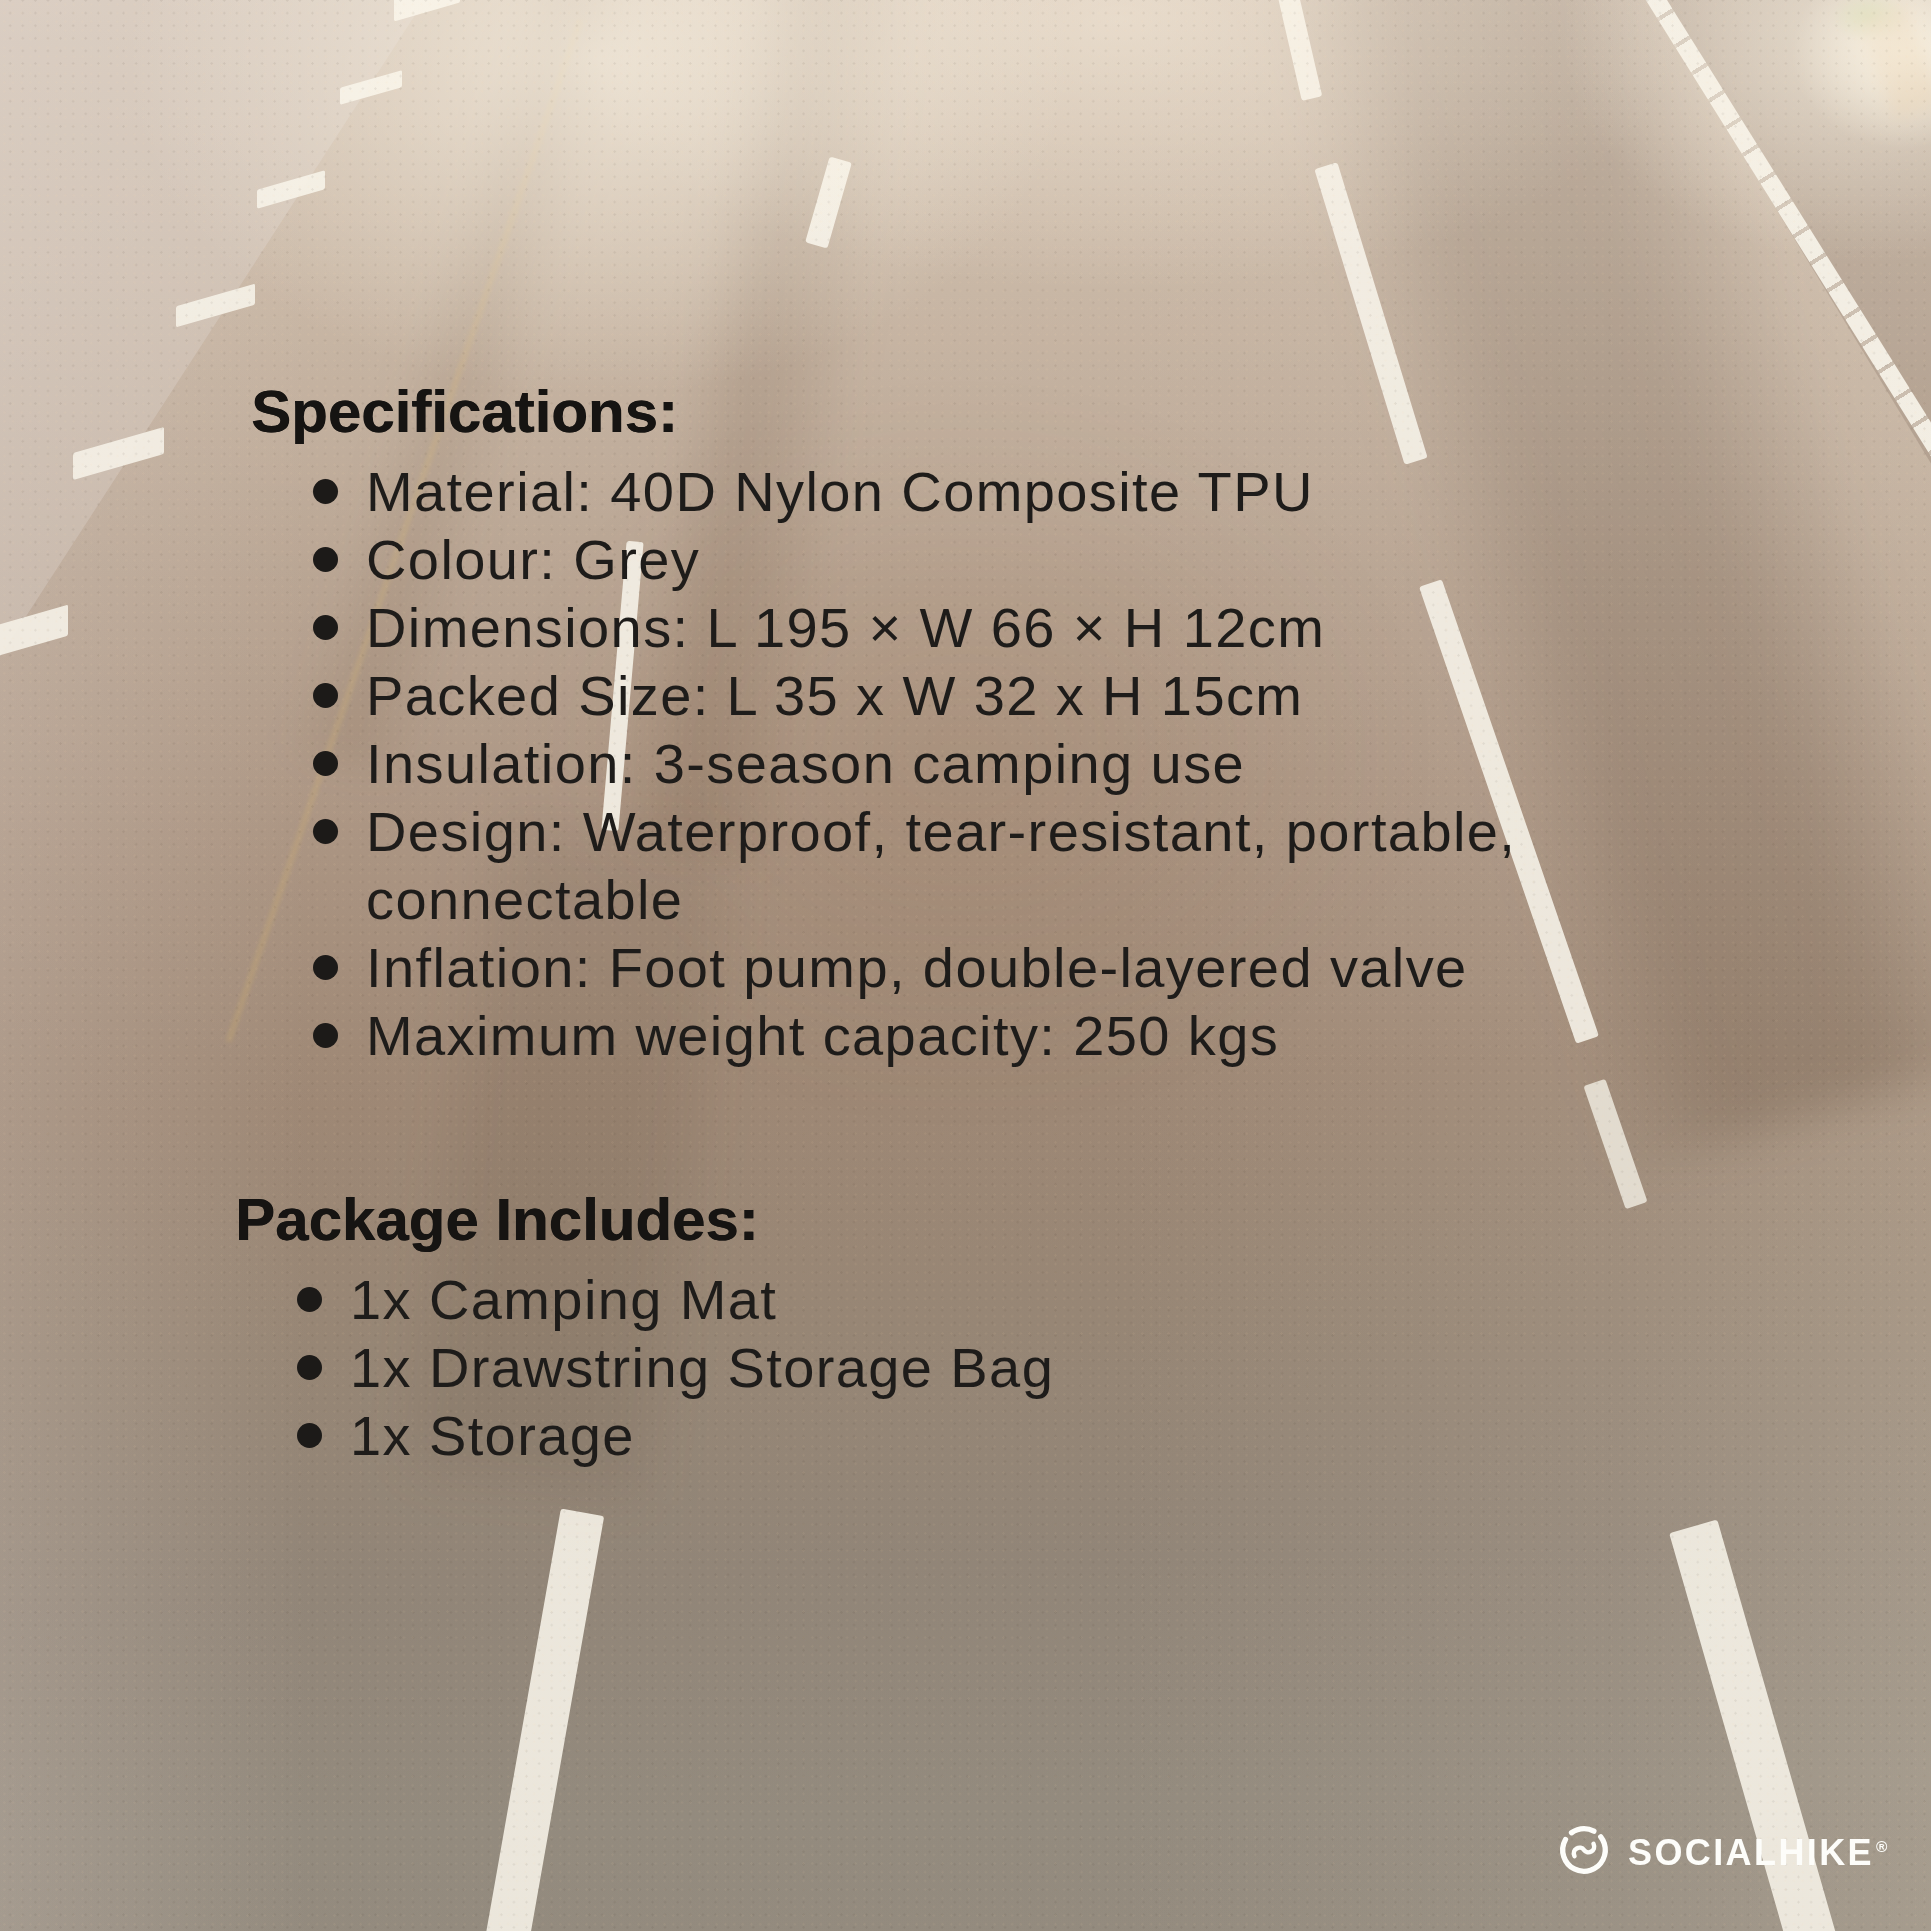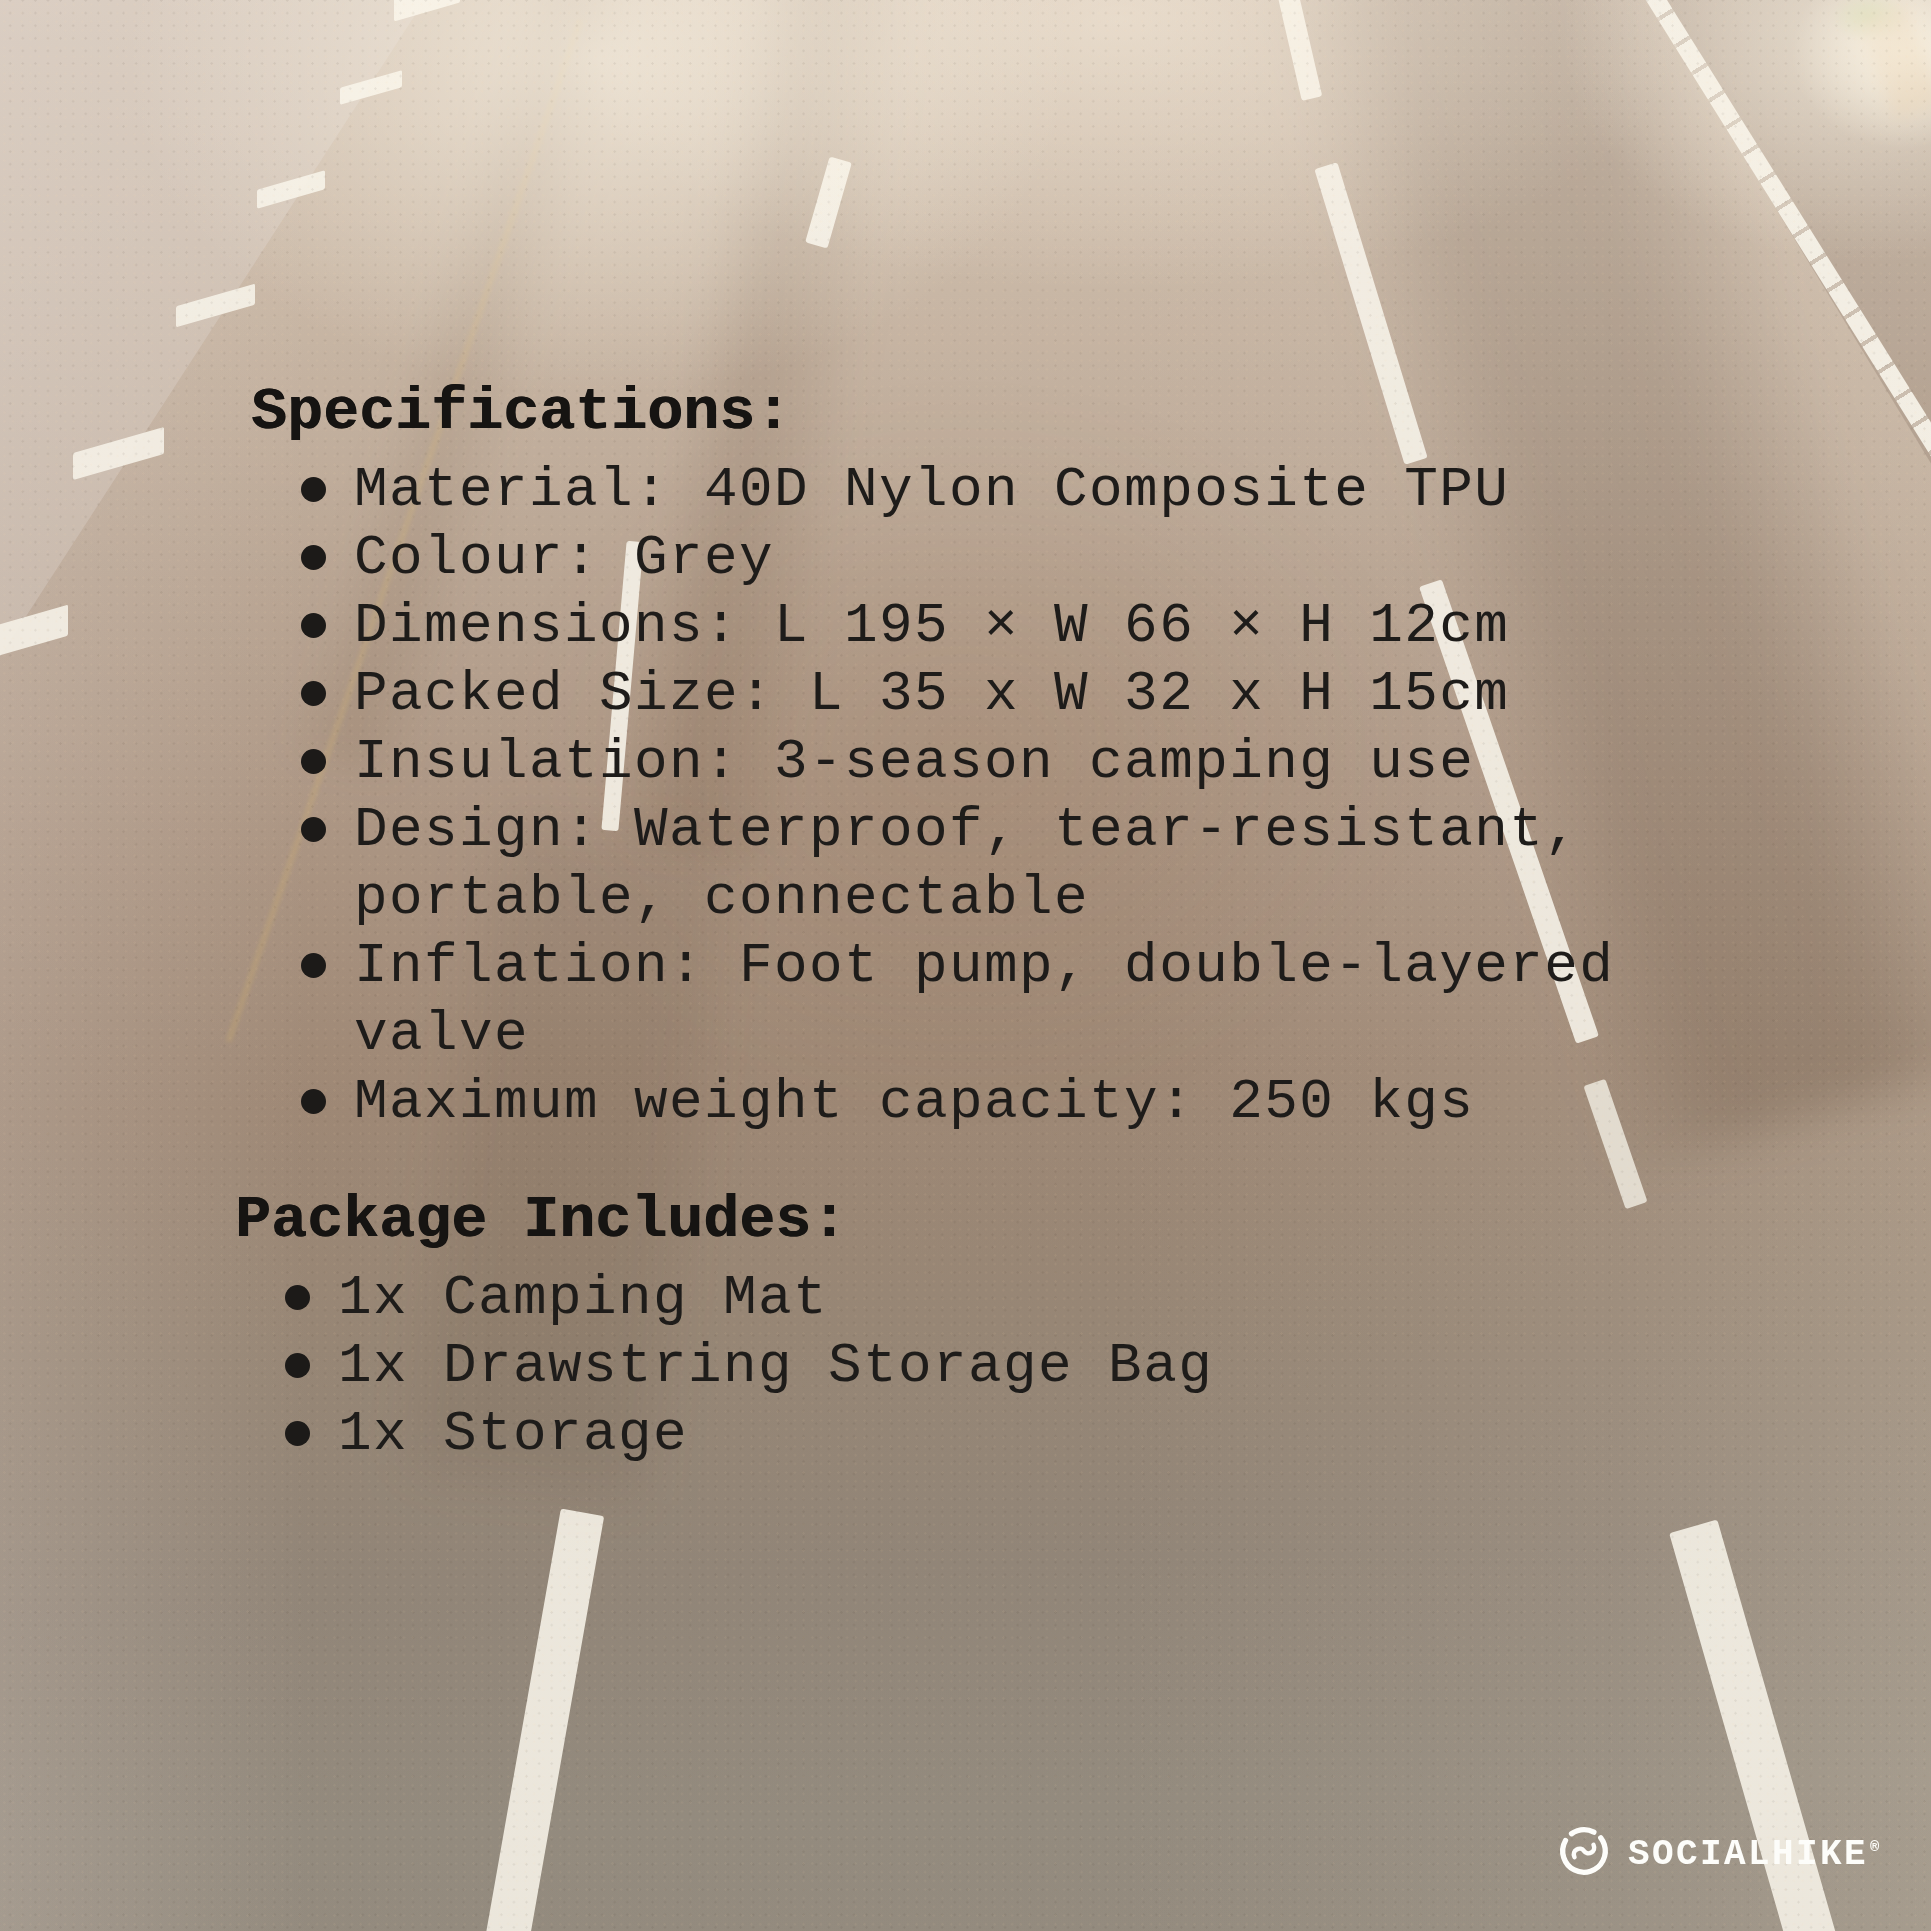--- a/index.html
+++ b/index.html
@@ -1,20 +1,20 @@
 <!DOCTYPE html>
 <html><head>
 <meta charset="utf-8">
 <style>
   html,body{margin:0;padding:0;background:#555;}
   .canvas{
     position:relative;
     width:1931px;height:1931px;
     overflow:hidden;
-    font-family:Liberation Mono, monospace;
+    font-family:Liberation Sans, sans-serif;
   }
   
   .road-base{
     position:absolute;inset:0;z-index:0;
     background:
       linear-gradient(90deg, rgba(202,188,178,.30) 0%, rgba(202,188,178,0) 16%, rgba(202,188,178,0) 58%, rgba(200,186,170,.14) 84%, rgba(216,202,182,.26) 100%),
       linear-gradient(178deg,
         #c0ab97 0%, #b7a18c 14%, #ab9480 28%, #9e8571 42%,
         #937b67 56%, #8c7a68 68%, #877a6c 80%, #8a8174 92%, #8b8275 100%);
   }
@@ -85,21 +85,21 @@
     background-position:0 0, 3.9px 6.8px;}
   
   .section{position:absolute;z-index:5;color:#1e1c1a;}
   .sec-spec{left:251px;top:378px;}
   .sec-pack{left:235px;top:1186px;}
   .heading{
     font-size:60px;line-height:68px;font-weight:bold;color:#161412;
     letter-spacing:0;margin:0 0 9.7px 0;
     text-shadow:0.6px 0 0 #161412;
   }
-  ul.speclist{list-style:none;margin:0;padding:0;}
+  ul.speclist{list-style:none;margin:12px;padding:0;}
   ul.speclist li{
     position:relative;width:1284px;
     padding-left:103px;
     font-size:56px;line-height:68px;font-weight:normal;
     letter-spacing:1.4px;color:#1e1c1a;
   }
   ul.speclist li::before{
     content:"";position:absolute;left:50px;top:21px;
     width:25px;height:25px;border-radius:50%;background:#1c1a18;
   }

